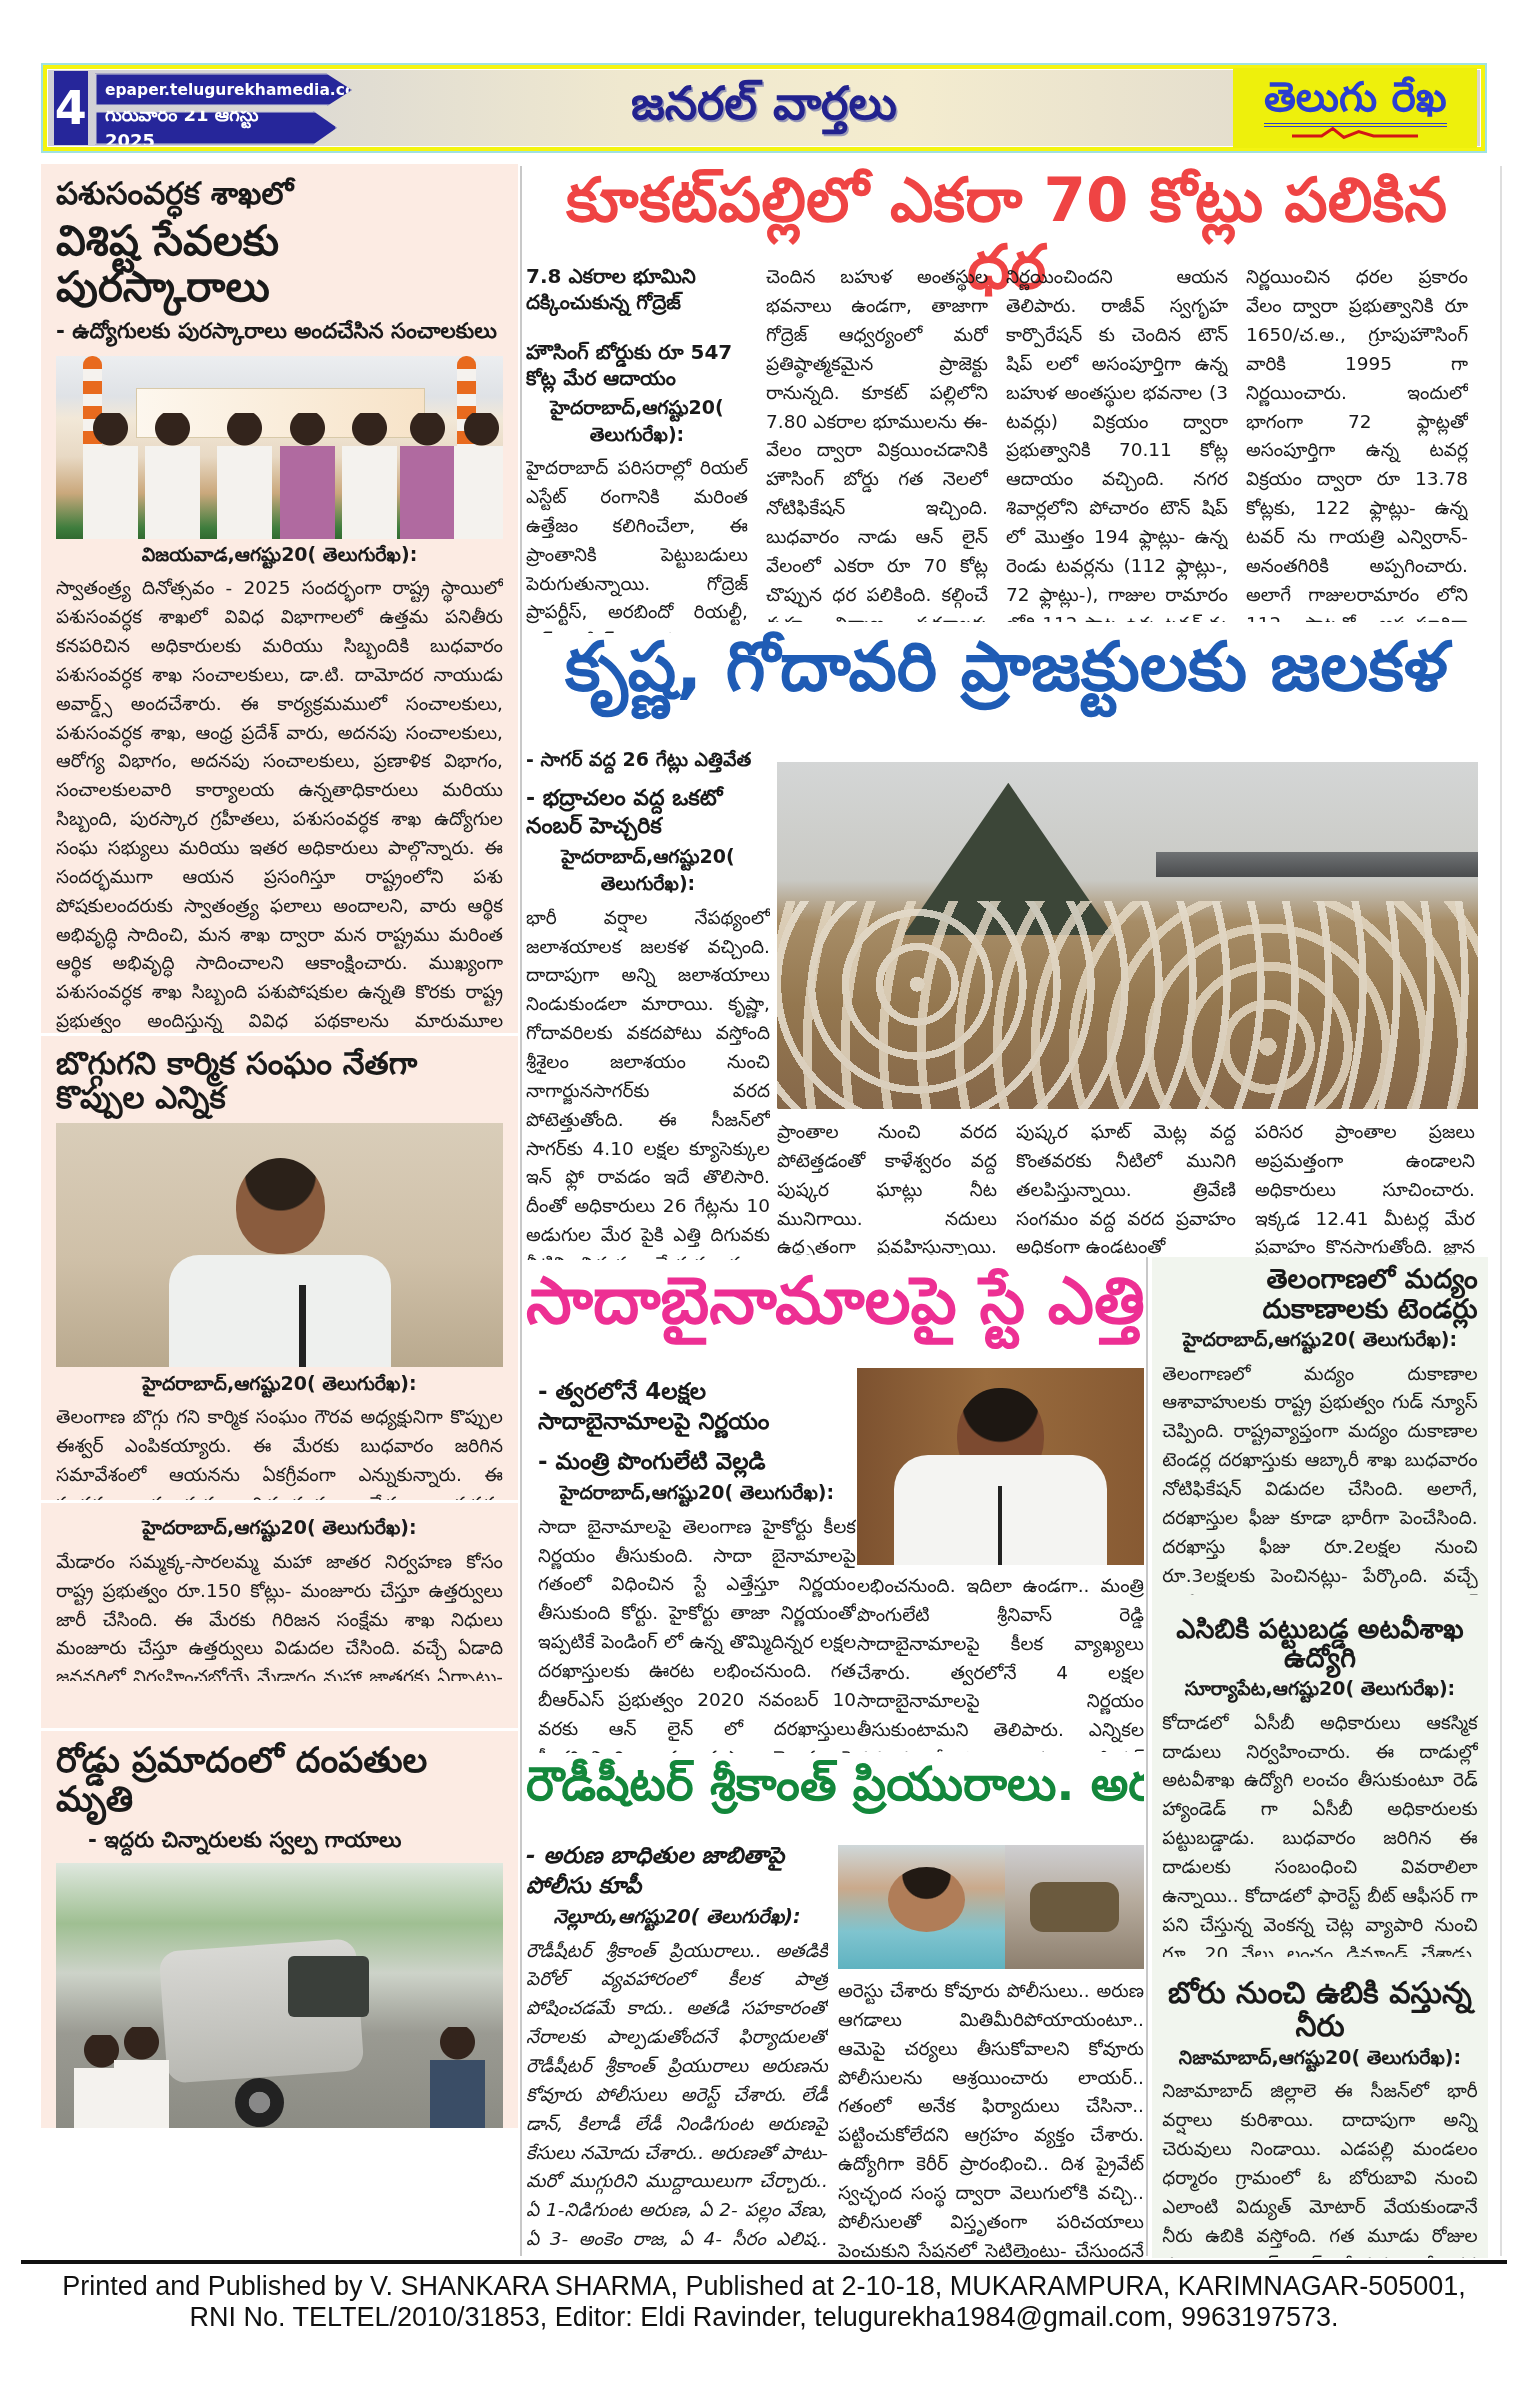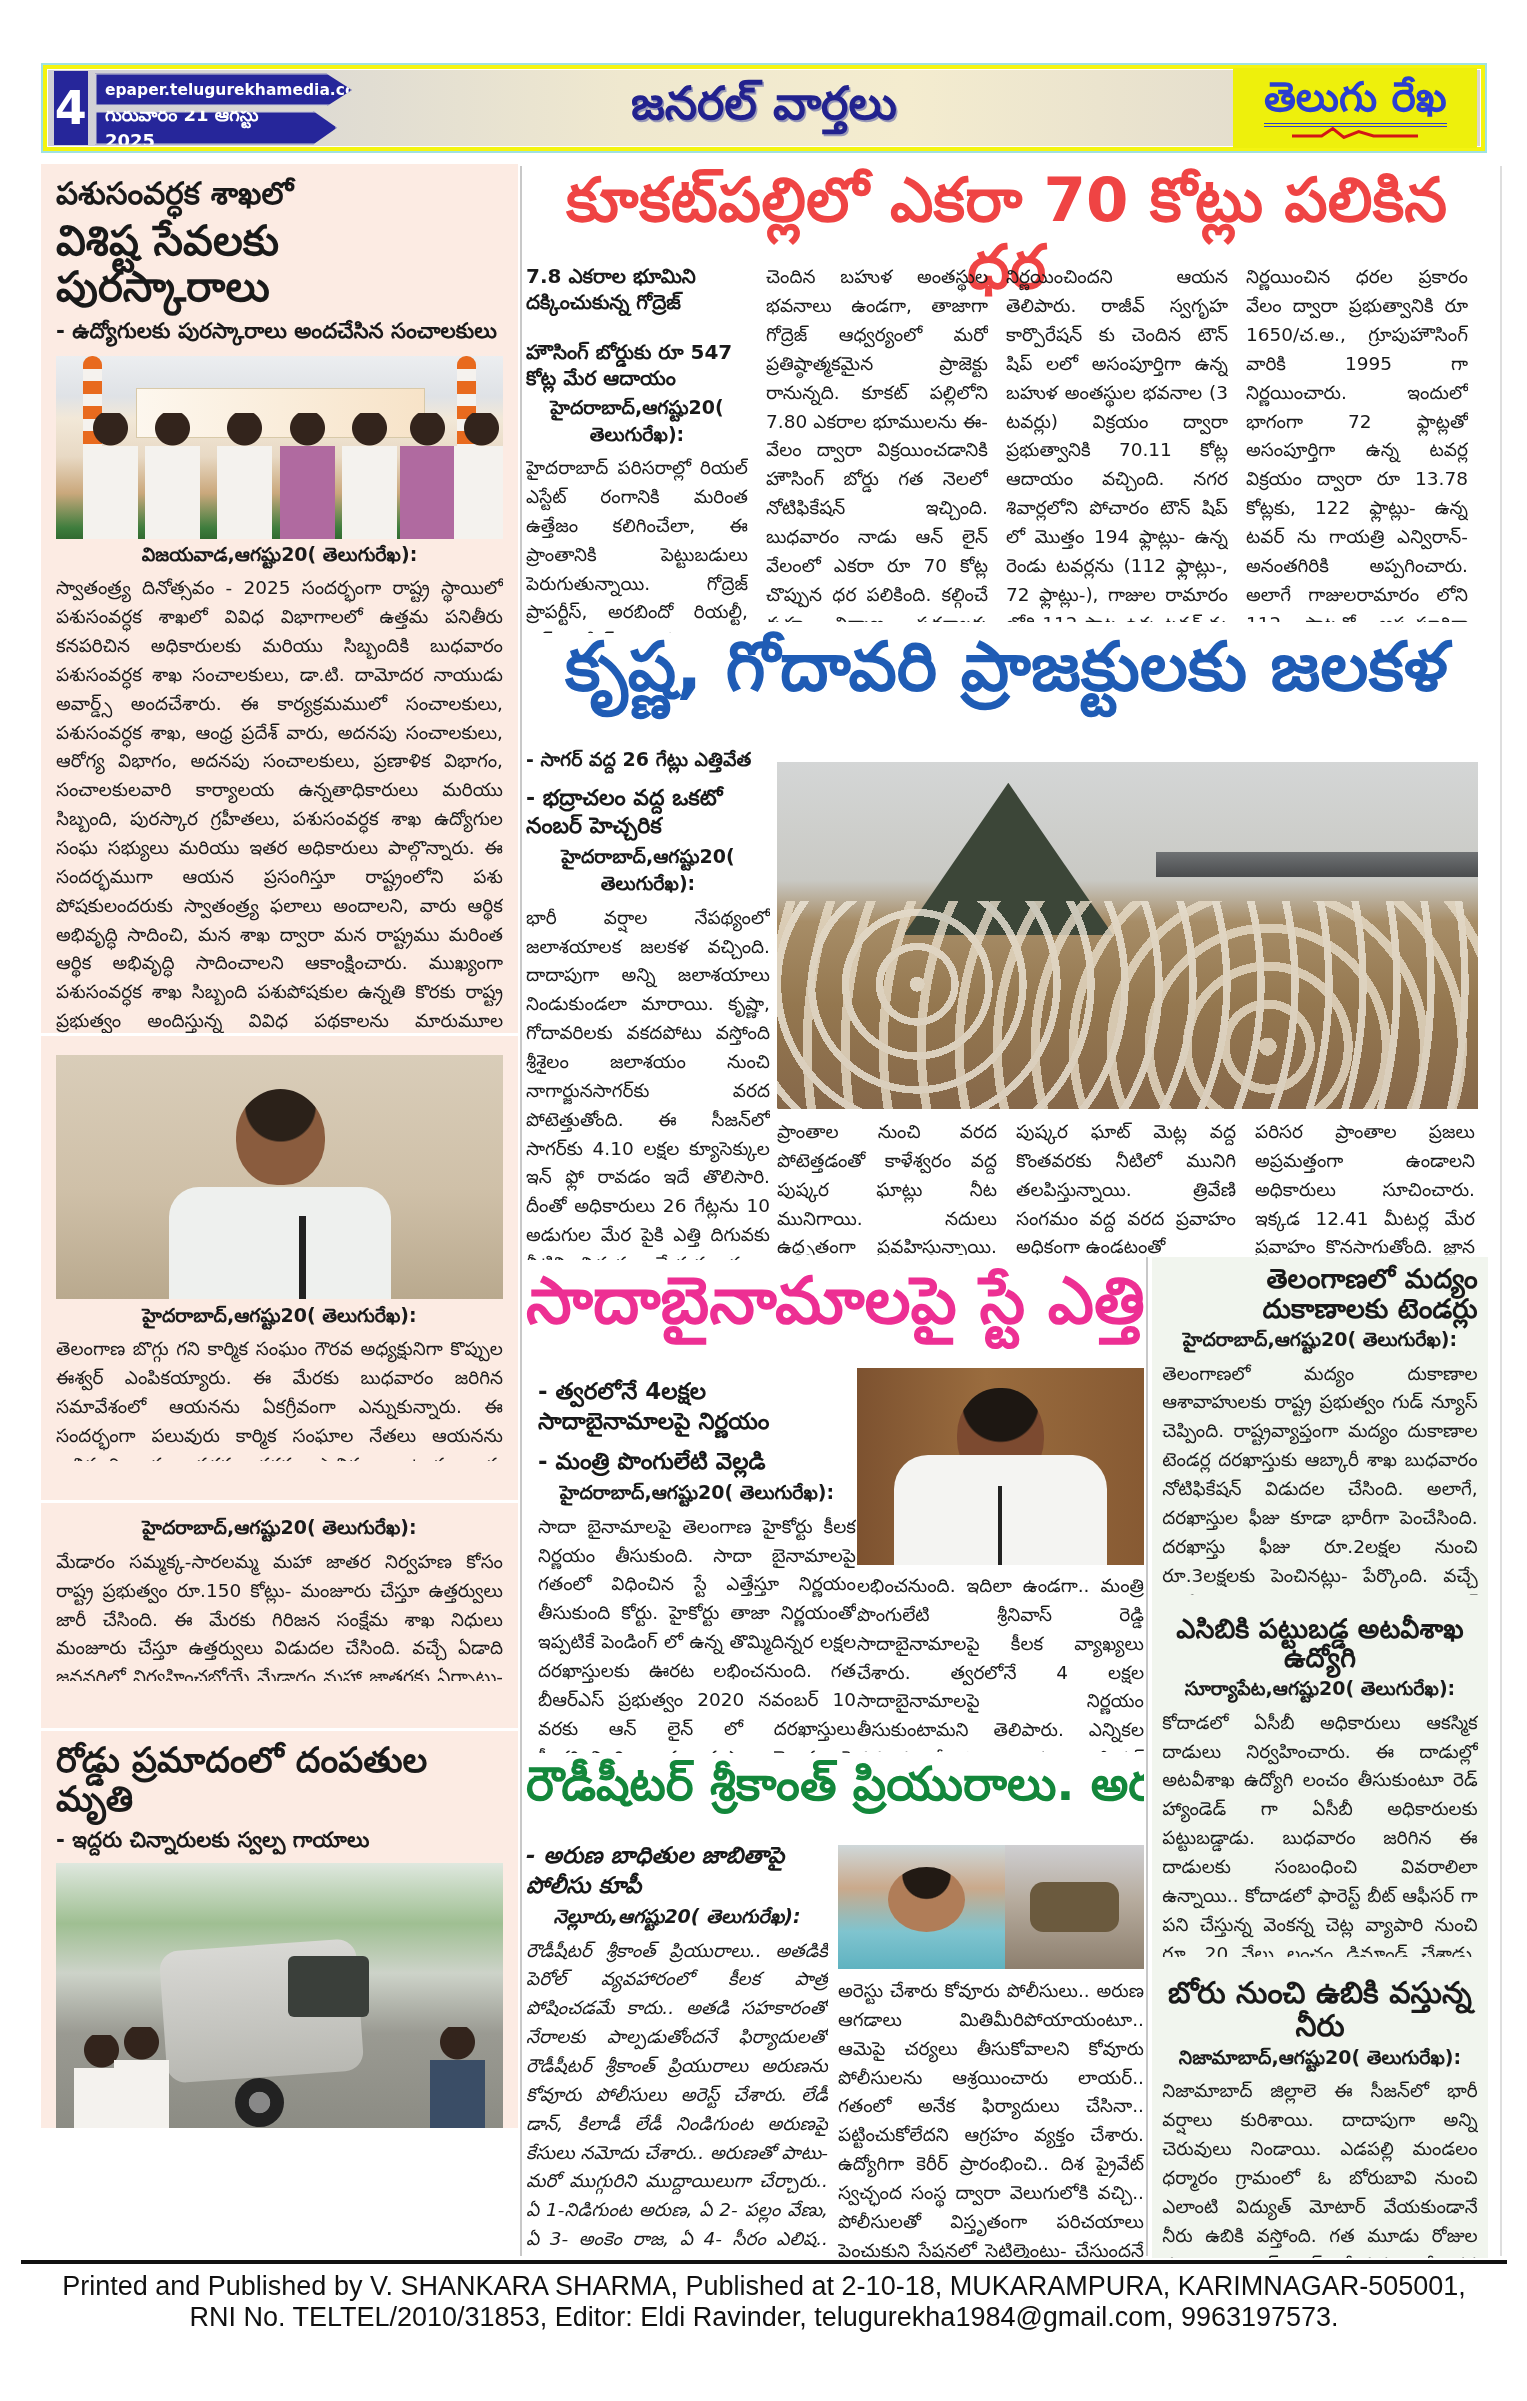--- a/index.html
+++ b/index.html
@@ -113,37 +113,38 @@
       <div class="person saree" style="left:50%;"></div>
       <div class="person" style="left:64%;"></div>
       <div class="person saree" style="left:77%;"></div>
       <div class="person" style="left:89%;"></div>
     </div>
     <div class="dl">విజయవాడ,ఆగష్టు20( తెలుగురేఖ):</div>
     <div class="bd" style="height:540px;">స్వాతంత్ర్య దినోత్సవం - 2025 సందర్భంగా రాష్ట్ర స్థాయిలో పశుసంవర్ధక శాఖలో వివిధ విభాగాలలో ఉత్తమ పనితీరు కనపరిచిన అధికారులకు మరియు సిబ్బందికి బుధవారం పశుసంవర్ధక శాఖ సంచాలకులు, డా.టి. దామోదర నాయుడు అవార్డ్స్ అందచేశారు. ఈ కార్యక్రమములో సంచాలకులు, పశుసంవర్ధక శాఖ, ఆంధ్ర ప్రదేశ్ వారు, అదనపు సంచాలకులు, ఆరోగ్య విభాగం, అదనపు సంచాలకులు, ప్రణాళిక విభాగం, సంచాలకులవారి కార్యాలయ ఉన్నతాధికారులు మరియు సిబ్బంది, పురస్కార గ్రహీతలు, పశుసంవర్ధక శాఖ ఉద్యోగుల సంఘ సభ్యులు మరియు ఇతర అధికారులు పాల్గొన్నారు. ఈ సందర్భముగా ఆయన ప్రసంగిస్తూ రాష్ట్రంలోని పశు పోషకులందరుకు స్వాతంత్ర్య ఫలాలు అందాలని, వారు ఆర్థిక అభివృద్ధి సాదించి, మన శాఖ ద్వారా మన రాష్ట్రము మరింత ఆర్థిక అభివృద్ధి సాదించాలని ఆకాంక్షించారు. ముఖ్యంగా పశుసంవర్ధక శాఖ సిబ్బంది పశుపోషకుల ఉన్నతి కొరకు రాష్ట్ర ప్రభుత్వం అందిస్తున్న వివిధ పథకాలను మారుమూల ప్రాంతాలలో ఉన్న పశు పోషకులకుసైతం అందే విధంగా చూడాలని కోరారు. గౌరవ రాష్ట్ర ముఖ్యమంత్రి వారి ఆశయాలు, ఆకాంక్షలు మరియు స్వర్ణాంధ్ర - 2047 లక్ష్యాలకు అనుగుణంగా కార్యోన్ముఖులు కావాలని సిబ్బందికి దిశ నిర్దేశర గావించారు. ముఖ్యంగా పశూత్పత్తులైన పాలు, గ్రుడ్లు మరియు మాంస ఉత్పత్తిలో మన రాష్ట్రం దేశంలో మొదటి స్థానంలో ఉండేలా చూడాలని ఆకాక్షించారు. విశిష్ట సేవలను అందించిన అధికారులకు మరియు సిబ్బందికి ప్రోత్సాహకంగా ఈ పురస్కారాలను అందించడం అభినందనీయం. అందుబాటులో వివిధ హోదాలలో ఉన్న 67 పశుసంవర్ధక శాఖ సిబ్బందిని జిల్లా మరియు రాష్ట్రస్థాయిలో సత్కరించారు. జిల్లా పశుసంవర్ధక శాఖ అధికారులు - 3, ఉప సంచాలకులు - 5, సహాయ సంచాలకులు - 7, పశువైద్య సహాయ సర్జన్లు - 8, గోపాల మిత్రలు - 4, ల్యాబ్ సిబ్బంది - 4, గోపాలమిత్రలు - 3 మరియు ఇతరులు - 11 మంది పురస్కారాలు అందుకున్నారు.</div>
   </div>
 
   <div class="art" style="left:41px;top:1036px;width:477px;height:464px;background:#fcebe3;padding:10.3px 15px;">
+    <div class="hl" style="font-size:31px;">బొగ్గుగని కార్మిక సంఘం నేతగా కొప్పుల ఎన్నిక</div>
     <div class="photo ph-speaker" style="width:447px;height:244px;margin-top:9px;">
       <div class="spk-head"></div>
       <div class="spk-body"></div>
       <div class="mic"></div>
     </div>
     <div class="dl">హైదరాబాద్,ఆగష్టు20( తెలుగురేఖ):</div>
     <div class="bd" style="height:126px;">తెలంగాణ బొగ్గు గని కార్మిక సంఘం గౌరవ అధ్యక్షునిగా కొప్పుల ఈశ్వర్ ఎంపికయ్యారు. ఈ మేరకు బుధవారం జరిగిన సమావేశంలో ఆయనను ఏకగ్రీవంగా ఎన్నుకున్నారు. ఈ సందర్భంగా పలువురు కార్మిక సంఘాల నేతలు ఆయనను అభినందించారు. వరకు కదప స్థానికంగా ఉండగా ఈ సందర్భముగా మంజూరు చేసిన నిధుల పట్ల ముఖ్యమంత్రి, డిప్యూటీ- సీఎం మల్లు భట్టి విక్రమార్క, గిరిజన సంక్షేమ శాఖ అధికారులకు కృతజ్ఞతలు తెలిపారు. మహా రోజు సభ్యత్వం నమోదు చేసే కార్యక్రమం జరిగింది. ఈ సంఘం ఇతర రాజకీయ కార్యకలాపాలకు దూరంగా ఉంది.</div>
   </div>
 
   <div class="art" style="left:41px;top:1503px;width:477px;height:225px;background:#fcebe3;padding:9px 15px;">
     <div class="dl">హైదరాబాద్,ఆగష్టు20( తెలుగురేఖ):</div>
     <div class="bd" style="height:133px;">మేడారం సమ్మక్క-సారలమ్మ మహా జాతర నిర్వహణ కోసం రాష్ట్ర ప్రభుత్వం రూ.150 కోట్లు- మంజూరు చేస్తూ ఉత్తర్వులు జారీ చేసింది. ఈ మేరకు గిరిజన సంక్షేమ శాఖ నిధులు మంజూరు చేస్తూ ఉత్తర్వులు విడుదల చేసింది. వచ్చే ఏడాది జనవరిలో నిర్వహించబోయే మేడారం మహా జాతరకు ఏర్పాట్లు- చేయనున్నట్లు- అధికారులు వెల్లడించారు. ఈ సందర్భంగా మంజూరు చేసిన నిధుల పట్ల ముఖ్యమంత్రి రేవంత్ రెడ్డి, డిప్యూటీ- సీఎం మల్లు భట్టి విక్రమార్క, గిరిజన సంక్షేమ శాఖ మంత్రి అడ్లూరు లక్ష్మణ్ కుమార్ లకు పంచాయతీ రాజ్, గ్రామీణాభివృద్ధి, మహిళా శిశు సంక్షేమ శాఖ మంత్రి డా. దనసరి అనసూయ సీతక్క కృతజ్ఞతలు తెలిపారు.</div>
   </div>
 
   <div class="art" style="left:41px;top:1731px;width:477px;height:397px;background:#fcebe3;padding:10.3px 15px;">
     <div class="hl" style="font-size:35px;">రోడ్డు ప్రమాదంలో దంపతుల మృతి</div>
-    <div class="sub" style="margin-top:7.4px;">- ఇద్దరు చిన్నారులకు స్వల్ప గాయాలు</div>
+    <div class="sub" style="margin-top:7.4px;margin-left:32px;">- ఇద్దరు చిన్నారులకు స్వల్ప గాయాలు</div>
     <div class="photo ph-crash" style="width:447px;height:275px;margin-top:9px;">
       <div class="car"></div>
       <div class="car-win"></div>
       <div class="wheel" style="left:40%;"></div>
       <div class="person" style="left:4%;height:103px;"></div>
       <div class="person" style="left:13%;height:111px;"></div>
       <div class="person" style="right:4%;height:111px;background:radial-gradient(circle at 50% 15px,#33241c 17px,transparent 18px),linear-gradient(180deg,transparent 33px,#3a4d66 33px);"></div>
     </div>
     <div class="bd" style="height:170px;margin-top:6px;">జనగామ జిల్లా ఘోర రోడ్డు ప్రమాదంలో దంపతులు మృతిచెందారు. ఇద్దరు చిన్నారులకు గాయాలయ్యాయి. ఈ ఘటన జనగామ- సూర్యాపేట హైవేపై చోటుచేసుకుంది. పోలీసులు, గ్రామస్తులు తెలిపిన వివరాల ప్రకారం.. నెల్లుట్ల మండలం వడ్డపల్లికి చెందిన దర్శోజు సురేశ్, దివ్య దంపతులు మంగళవారం స్వగ్రామంలో జరిగిన వేడుకలో పాల్గొన్నారు. అనంతరం బుధవారం ఉదయం భార్యపిల్లలతో కలిసి బొలెరో వాహనంలో కరీంనగర్‌కు బయల్దేరారు. మార్గంమధ్యలో లింగాల ఘనపురం మండలం వడ్డిచర్ల నక్షత్ర గార్డెన్ వద్ద వారి వాహనం అదుపుతప్పి కల్వర్టును ఢీకొట్టింది. సురేశ్ అక్కడికక్కడే మృతిచెందగా.. దివ్య 108 వాహనంలో ఆస్పత్రికి తరలిస్తుండగా చనిపోయారు. పిల్లలకు స్వల్ప గాయాలయ్యాయి. వారిని జనగామ జిల్లా ఆస్పత్రికి తరలించి చికిత్స అందిస్తున్నారు. కేసు నమోదు చేసి దర్యాప్తు చేపట్టారు. కరీంనగర్‌లోని ఓ గ్రానైట్ కంపెనీలో సురేశ్ పనిచేస్తున్నారు.</div>
   </div>

